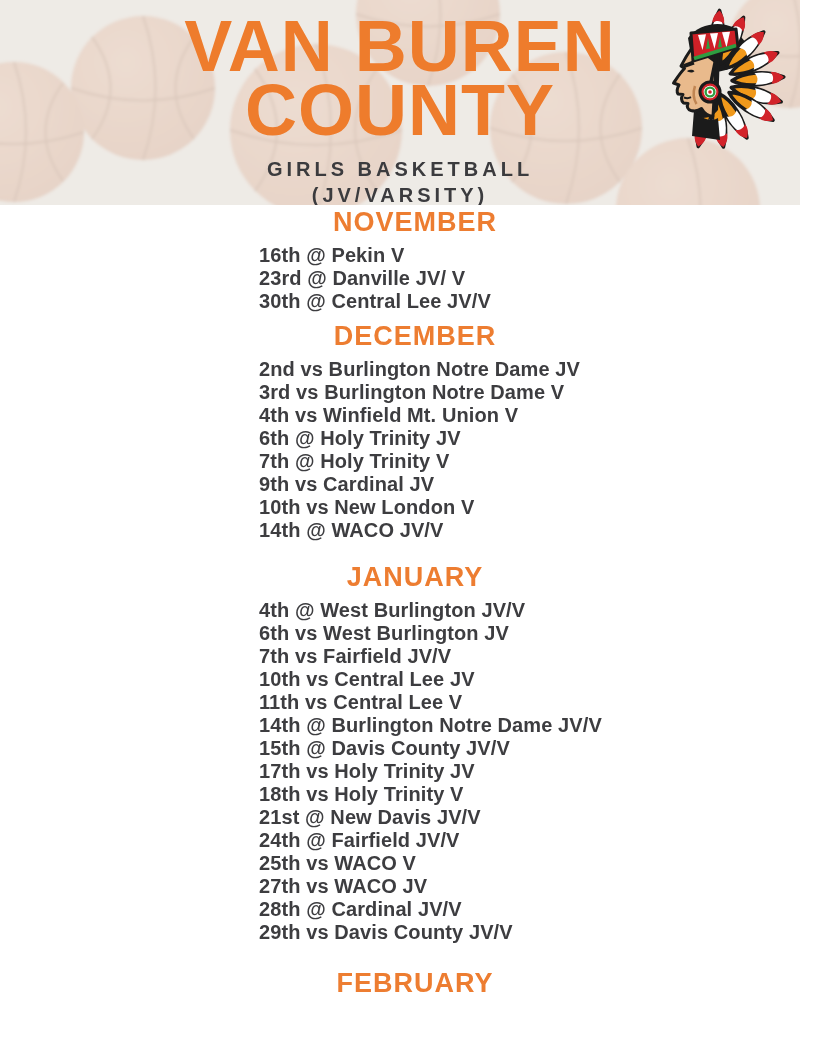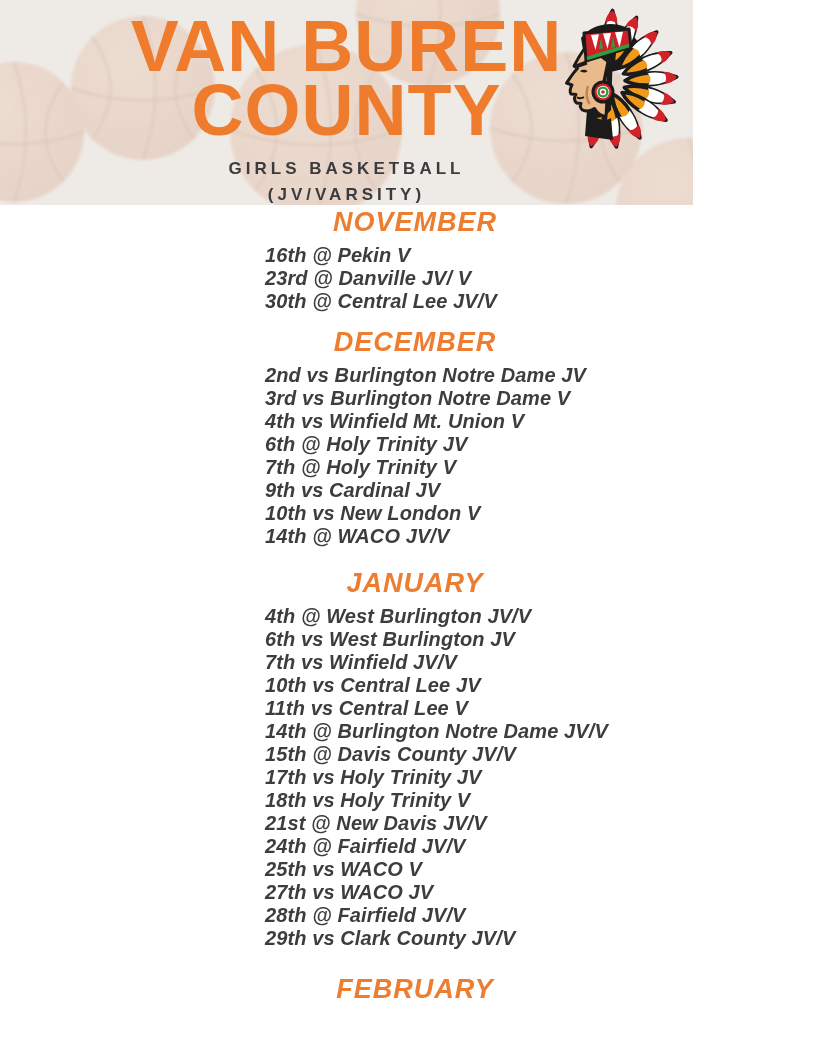--- a/index.html
+++ b/index.html
@@ -4,39 +4,39 @@
 <style>
   html,body{margin:0;padding:0;background:#ffffff;}
   .page{
     position:relative;
     width:816px;height:1056px;
     overflow:hidden;
     background:#ffffff;
     font-family:"Liberation Sans",sans-serif;
   }
   
-  .hero{position:relative;width:693px;height:205px;overflow:hidden;background:#e9e5e0;}
+  .hero{position:relative;width:800px;height:205px;overflow:hidden;background:#e9e5e0;}
   .hero-bg{position:absolute;left:0;top:0;}
   .hero-text{position:relative;text-align:center;padding-top:14px;}
   .title{
     margin:0;
     font-size:72px;line-height:64px;
     font-weight:800;letter-spacing:1px;
     color:#ee7c2c;
   }
   .subtitle{
     margin-top:14px;
-    font-size:17px;line-height:26px;
+    font-size:20px;line-height:26px;
     font-weight:700;letter-spacing:4px;
     color:#3b3b3e;
   }
   .mascot{position:absolute;top:6px;right:2px;}
   
   .schedule{margin-left:249px;width:332px;}
-  .month-section{margin:16px;font-style:italic;}
+  .month-section{margin:10px;}
   .month-section:nth-of-type(1){margin-top:4px;}
   .month-section:nth-of-type(2){margin-top:6px;}
   .month-section:nth-of-type(3){margin-top:22px;}
   .month-section:nth-of-type(4){margin-top:26px;}
   .month-name{
     margin:0 0 8px 0;
     font-size:27px;line-height:27px;
     font-weight:800;letter-spacing:1px;
     color:#ed7d31;text-align:center;
   }
@@ -216,33 +216,33 @@
           <li class="game">9th vs Cardinal JV</li>
           <li class="game">10th vs New London V</li>
           <li class="game">14th @ WACO JV/V</li>
         </ul>
       </section>
       <section class="month-section">
         <h2 class="month-name">JANUARY</h2>
         <ul class="game-list">
           <li class="game">4th @ West Burlington JV/V</li>
           <li class="game">6th vs West Burlington JV</li>
-          <li class="game">7th vs Winfield JV/V</li>
+          <li class="game">7th vs Fairfield JV/V</li>
           <li class="game">10th vs Central Lee JV</li>
           <li class="game">11th vs Central Lee V</li>
           <li class="game">14th @ Burlington Notre Dame JV/V</li>
           <li class="game">15th @ Davis County JV/V</li>
           <li class="game">17th vs Holy Trinity JV</li>
           <li class="game">18th vs Holy Trinity V</li>
           <li class="game">21st @ New Davis JV/V</li>
           <li class="game">24th @ Fairfield JV/V</li>
           <li class="game">25th vs WACO V</li>
           <li class="game">27th vs WACO JV</li>
-          <li class="game">28th @ Fairfield JV/V</li>
-          <li class="game">29th vs Clark County JV/V</li>
+          <li class="game">28th @ Cardinal JV/V</li>
+          <li class="game">29th vs Davis County JV/V</li>
         </ul>
       </section>
       <section class="month-section">
         <h2 class="month-name">FEBRUARY</h2>
       </section>
     </main>
 
 </div>
 
 </body></html>

